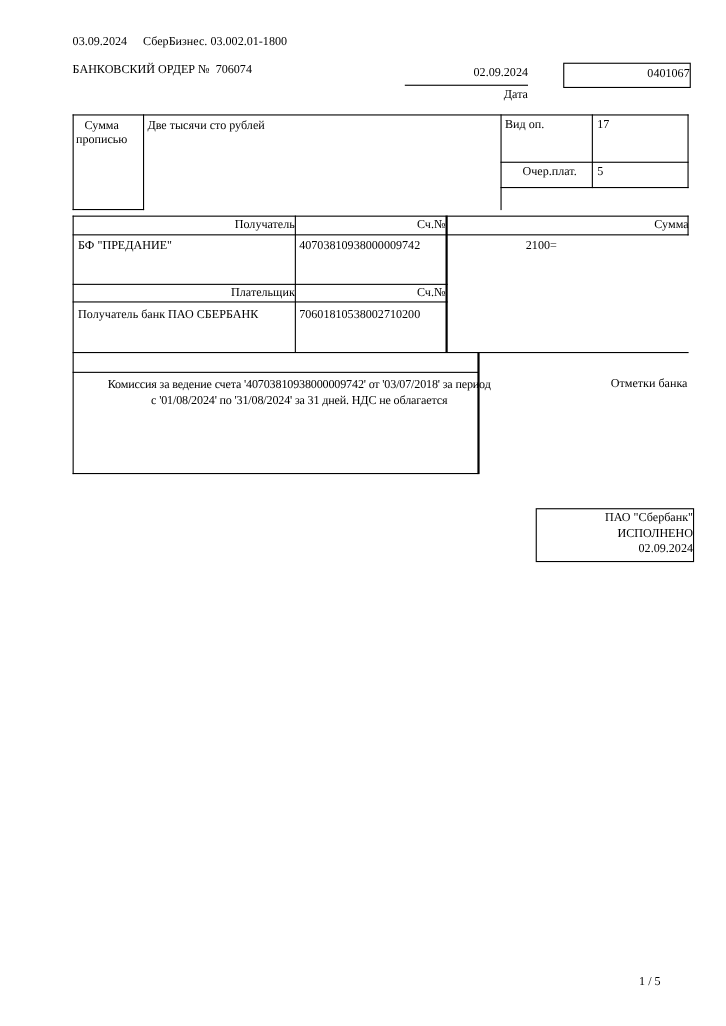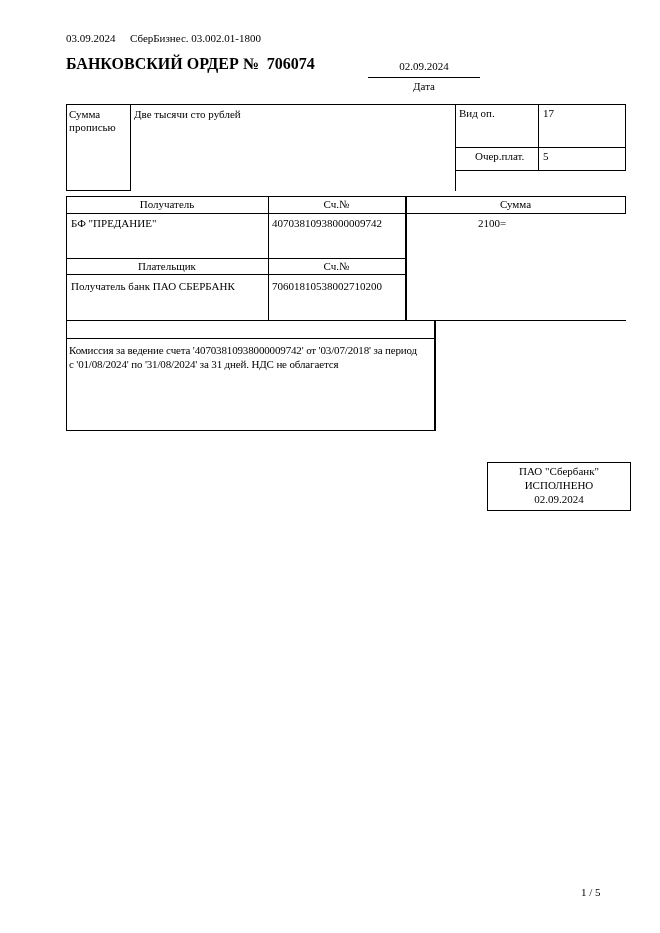--- a/index.html
+++ b/index.html
@@ -1,37 +1,38 @@
 <!DOCTYPE html>
 <html><head>
 <meta charset="utf-8">
 <style>
   html,body{margin:0;padding:0;background:#ffffff;}
   .page{position:relative;width:660px;height:933px;background:#ffffff;font-family:"Liberation Serif",serif;color:#000;overflow:hidden;}
-  .t{position:absolute;font-size:11px;line-height:13px;white-space:pre;}
-  .c{text-align:center;}
-  .title{font-weight:bold;font-size:16px;}
+  .t{position:absolute;font-size:11px;line-height:13px;white-space:pre;text-align:center;}
+  .c{text-align:right;}
+  .title{font-weight:normal;font-size:11px;}
   .hl{position:absolute;height:1px;background:#000;}
   .vl{position:absolute;width:1px;background:#000;}
   .box{position:absolute;border:1px solid #000;}
-  .tight{letter-spacing:-0.15px;line-height:14px;}
+  .tight{letter-spacing:-0.15px;line-height:14px;margin-left:29px;}
 </style>
 </head>
 <body>
 
 <div class="page">
 
   <div class="t" style="left:66px;top:32px">03.09.2024</div>
   <div class="t" style="left:130px;top:32px">СберБизнес. 03.002.01-1800</div>
   <div class="t title" style="left:66px;top:57px">БАНКОВСКИЙ ОРДЕР №  706074</div>
 
   <div class="t c" style="left:368px;top:60px;width:112px">02.09.2024</div>
   <div class="hl" style="left:368px;top:77px;width:112px"></div>
   <div class="t c" style="left:368px;top:80px;width:112px">Дата</div>
 
+  <div class="box t c" style="left:512px;top:57px;width:114px;height:21px;line-height:19px">0401067</div>
 
   <div class="hl" style="left:66px;top:104px;width:560px"></div>
   <div class="vl" style="left:66px;top:104px;height:87px"></div>
   <div class="vl" style="left:130px;top:104px;height:87px"></div>
   <div class="vl" style="left:455px;top:104px;height:87px"></div>
   <div class="vl" style="left:538px;top:104px;height:67px"></div>
   <div class="vl" style="left:625px;top:104px;height:67px"></div>
   <div class="hl" style="left:455px;top:147px;width:171px"></div>
   <div class="hl" style="left:455px;top:170px;width:171px"></div>
   <div class="hl" style="left:66px;top:190px;width:65px"></div>
@@ -65,20 +66,21 @@
   <div class="t" style="left:71px;top:280px">Получатель банк ПАО СБЕРБАНК</div>
   <div class="t" style="left:272px;top:280px">70601810538002710200</div>
 
   <div class="hl" style="left:66px;top:338px;width:369px"></div>
   <div class="hl" style="left:66px;top:430px;width:369px"></div>
   <div class="vl" style="left:66px;top:320px;height:111px"></div>
   <div class="vl" style="left:434px;top:320px;height:111px;width:2px"></div>
 
   <div class="t tight" style="left:69px;top:343px">Комиссия за ведение счета '40703810938000009742' от '03/07/2018' за период
 с '01/08/2024' по '31/08/2024' за 31 дней. НДС не облагается</div>
+  <div class="t c" style="left:435px;top:343px;width:190px">Отметки банка</div>
 
   <div class="box t c" style="left:487px;top:462px;width:142px;height:46px;line-height:14px;padding-top:1px">ПАО "Сбербанк"
 ИСПОЛНЕНО
 02.09.2024</div>
 
   <div class="t" style="left:581px;top:886px">1 / 5</div>
 
 </div>
 
 </body></html>

